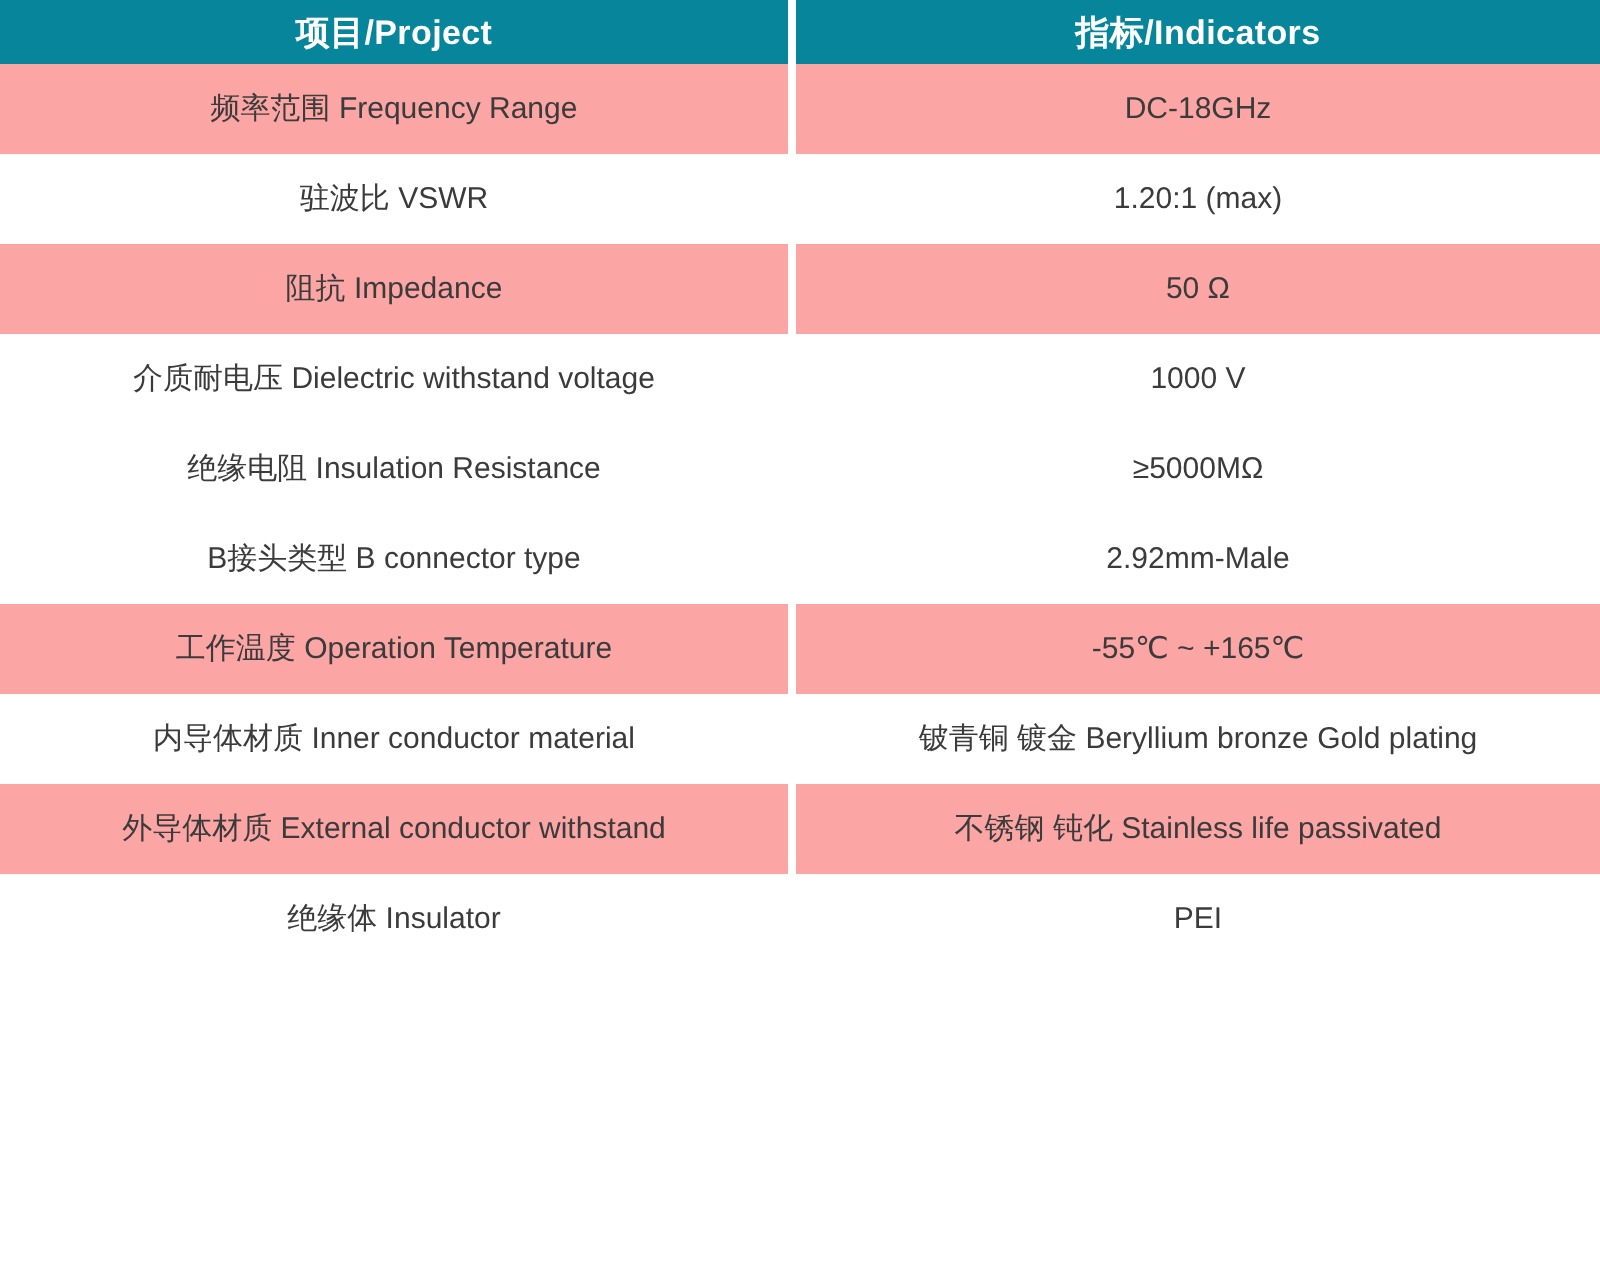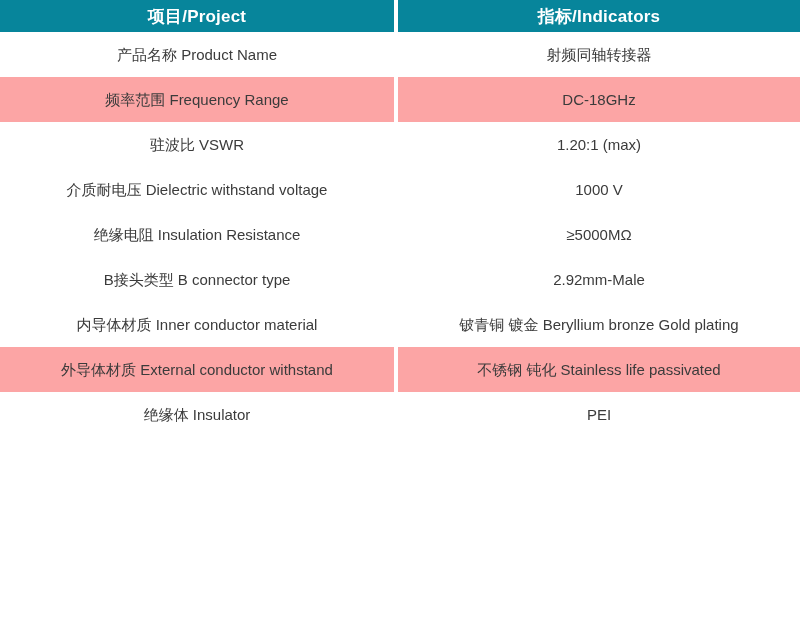--- a/index.html
+++ b/index.html
@@ -75,45 +75,45 @@
     <col class="col-indicator">
   </colgroup>
   <thead>
     <tr>
       <th>项目/Project</th>
       <th class="divider-cell"></th>
       <th>指标/Indicators</th>
     </tr>
   </thead>
   <tbody id="table-body">
-      <tr class="row-odd">
-        <td>
-          <span class="cell-inner">产品名称 Product Name</span>
-        </td>
-        <td class="divider-cell"></td>
-        <td>
-          <span class="cell-inner">射频同轴转接器</span>
-        </td>
-      </tr>
       <tr class="row-even">
         <td>
           <span class="cell-inner">频率范围 Frequency Range</span>
         </td>
         <td class="divider-cell"></td>
         <td>
           <span class="cell-inner">DC-18GHz</span>
         </td>
       </tr>
       <tr class="row-odd">
         <td>
           <span class="cell-inner">驻波比 VSWR</span>
         </td>
         <td class="divider-cell"></td>
         <td>
           <span class="cell-inner">1.20:1 (max)</span>
+        </td>
+      </tr>
+      <tr class="row-even">
+        <td>
+          <span class="cell-inner">阻抗 Impedance</span>
+        </td>
+        <td class="divider-cell"></td>
+        <td>
+          <span class="cell-inner">50 Ω</span>
         </td>
       </tr>
       <tr class="row-odd">
         <td>
           <span class="cell-inner">介质耐电压 Dielectric withstand voltage</span>
         </td>
         <td class="divider-cell"></td>
         <td>
           <span class="cell-inner">1000 V</span>
         </td>
@@ -127,20 +127,29 @@
           <span class="cell-inner">≥5000MΩ</span>
         </td>
       </tr>
       <tr class="row-odd">
         <td>
           <span class="cell-inner">B接头类型 B connector type</span>
         </td>
         <td class="divider-cell"></td>
         <td>
           <span class="cell-inner">2.92mm-Male</span>
+        </td>
+      </tr>
+      <tr class="row-even">
+        <td>
+          <span class="cell-inner">工作温度 Operation Temperature</span>
+        </td>
+        <td class="divider-cell"></td>
+        <td>
+          <span class="cell-inner">-55℃ ~ +165℃</span>
         </td>
       </tr>
       <tr class="row-odd">
         <td>
           <span class="cell-inner">内导体材质 Inner conductor material</span>
         </td>
         <td class="divider-cell"></td>
         <td>
           <span class="cell-inner">铍青铜 镀金 Beryllium bronze Gold plating</span>
         </td>

